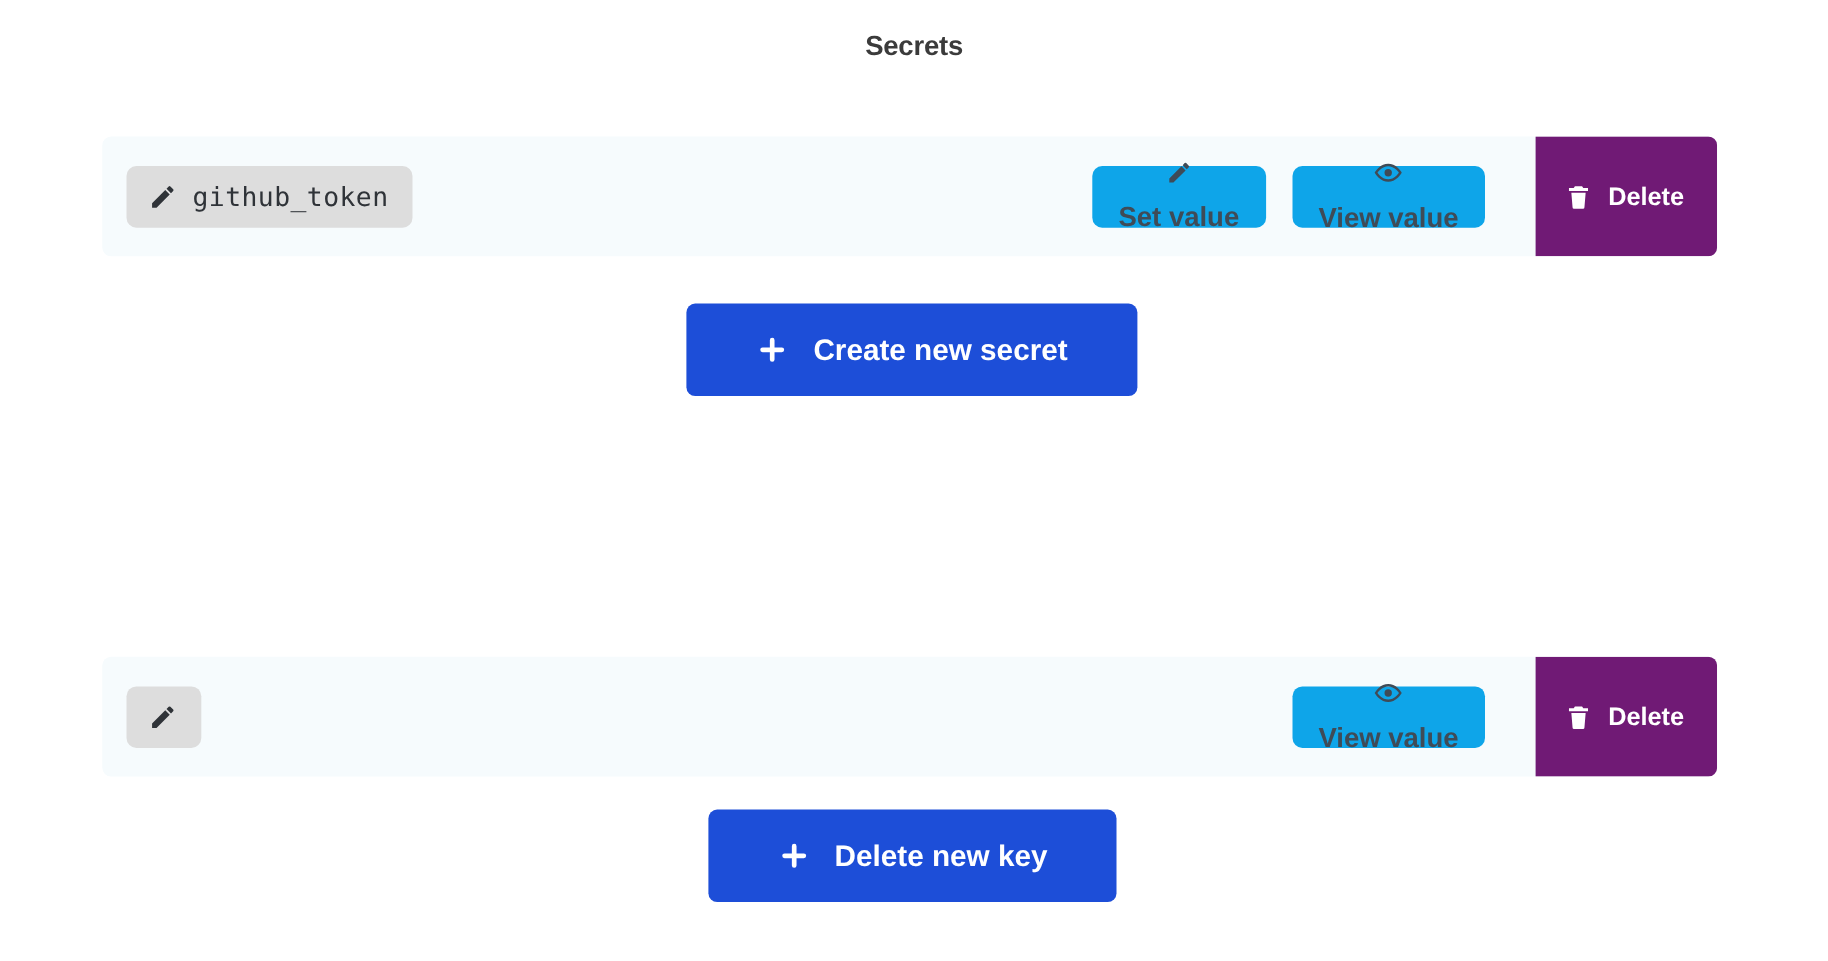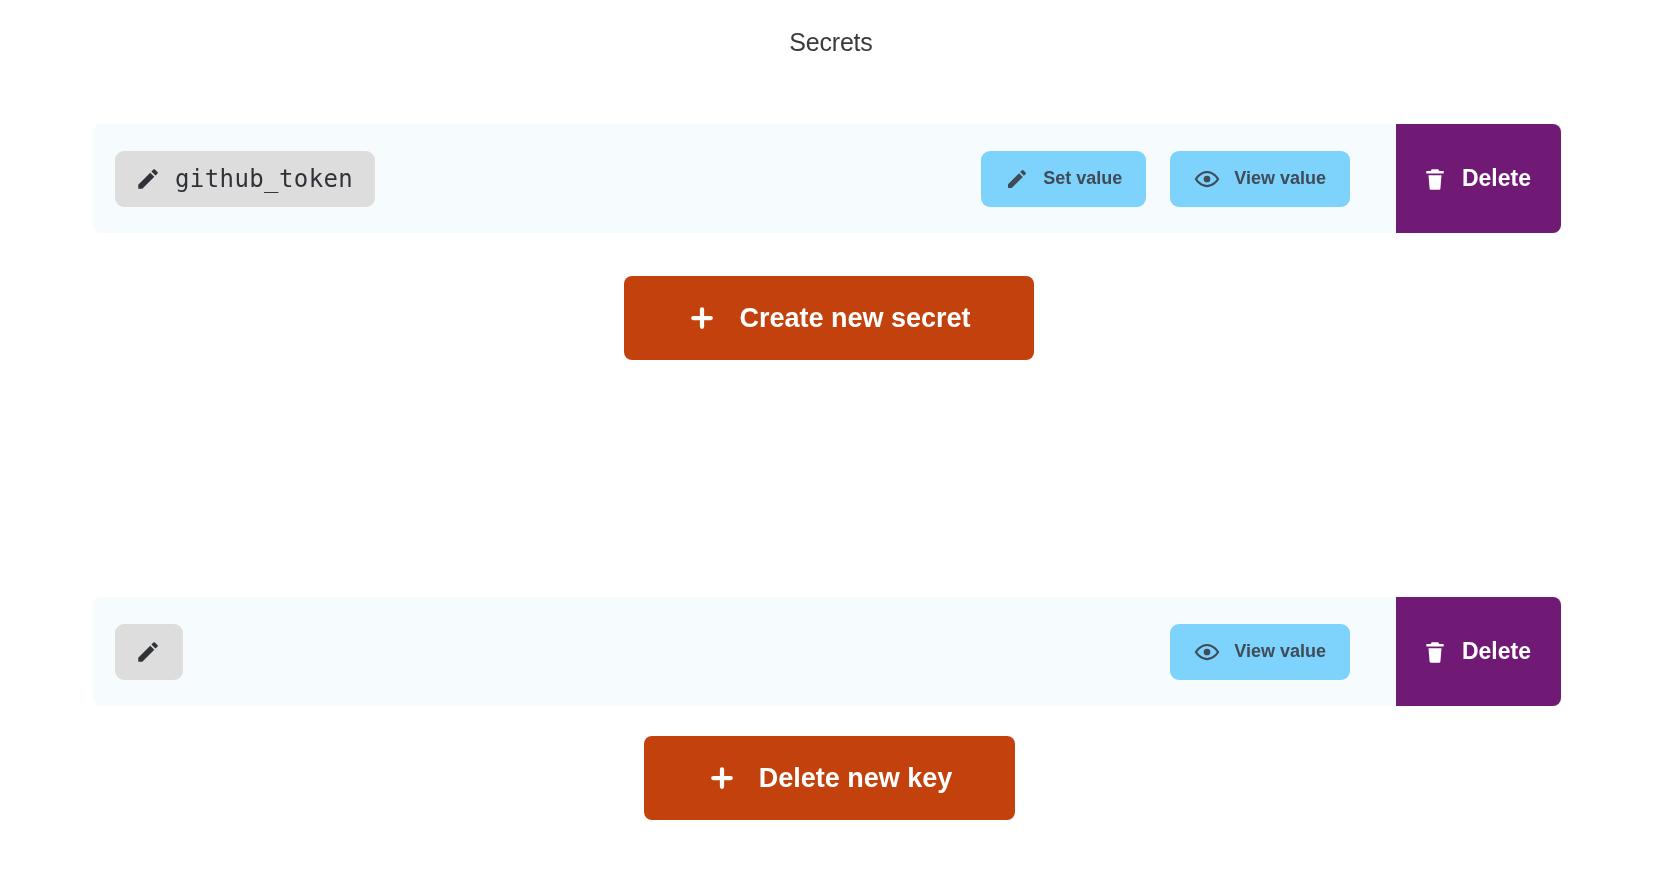--- a/index.html
+++ b/index.html
@@ -19,21 +19,21 @@
   .page {
     width: 1662px;
     height: 874px;
     position: relative;
   }
 
   
   .section-title {
     text-align: center;
     font-size: 25px;
-    font-weight: normal;
+    font-weight: bold;
     color: #3b3b3b;
     letter-spacing: -0.2px;
   }
   #secrets-title { position: absolute; left: 0; top: 28px; width: 1662px; }
   #keys-title    { position: absolute; left: 0; top: 497px; width: 1662px; }
 
   
   .item-row {
     position: absolute;
     left: 93px;
@@ -85,42 +85,43 @@
     justify-content: center;
     gap: 14px;
     border: none;
     cursor: pointer;
     white-space: nowrap;
     font-family: "Liberation Sans", sans-serif;
     font-weight: bold;
   }
 
   .btn-secondary {
-    background: #7dd3fc;
+    background: #0ea5e9;
     color: #3f4b57;
     border-radius: 9px;
     height: 56px;
     padding: 0 24px;
-    font-size: 18px;
+    font-size: 25px;
+    flex-direction: column;
   }
 
   .btn-danger {
     background: #701a75;
     color: #ffffff;
     height: 109px;
     padding: 0 30px 0 26px;
     font-size: 23px;
     border-radius: 0;
     margin-left: 22px;
   }
 
   
   .btn-primary {
     position: absolute;
-    background: #c2410c;
+    background: #1d4ed8;
     color: #ffffff;
     border-radius: 8px;
     height: 84px;
     font-size: 27px;
     font-weight: bold;
     display: inline-flex;
     align-items: center;
     justify-content: center;
     gap: 22px;
     border: none;

